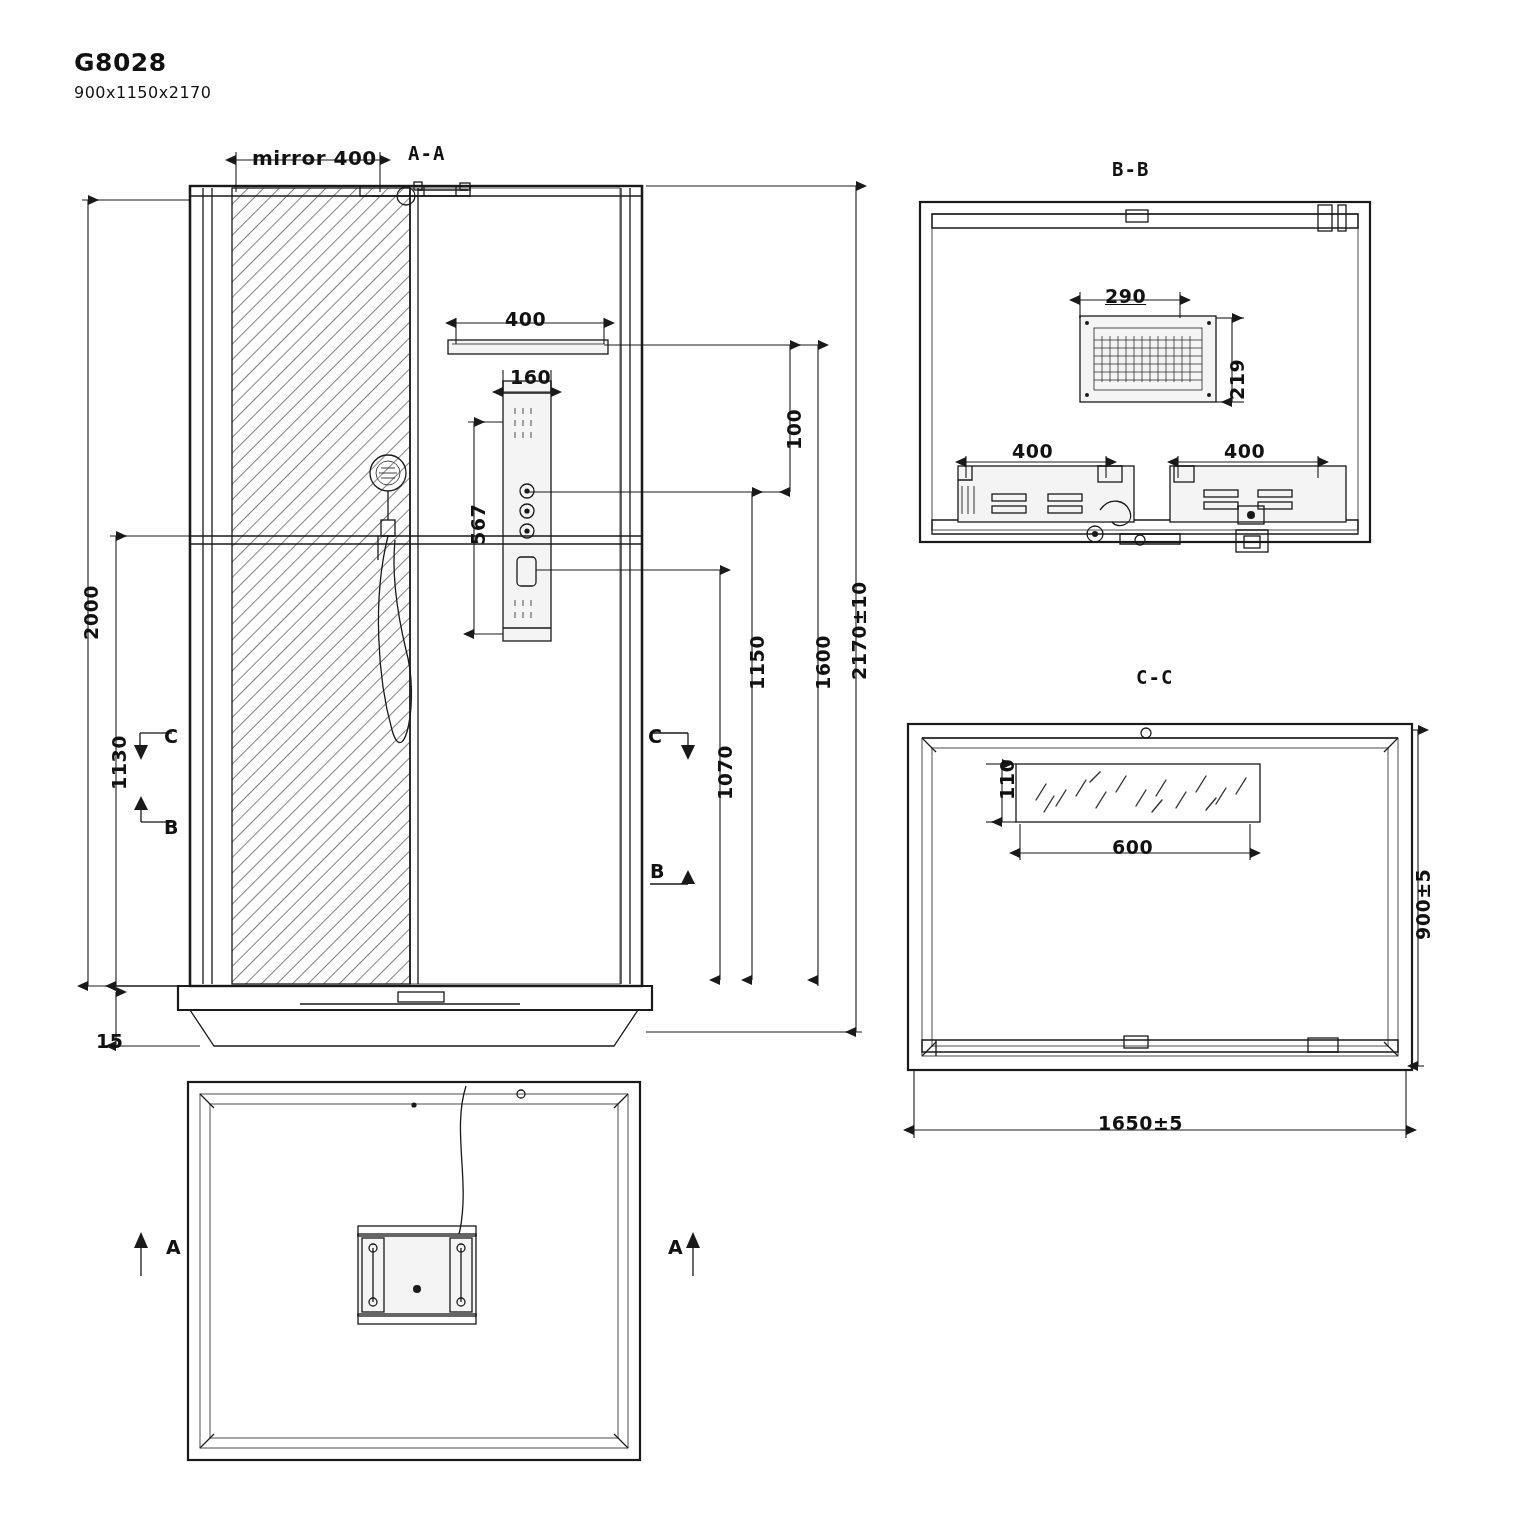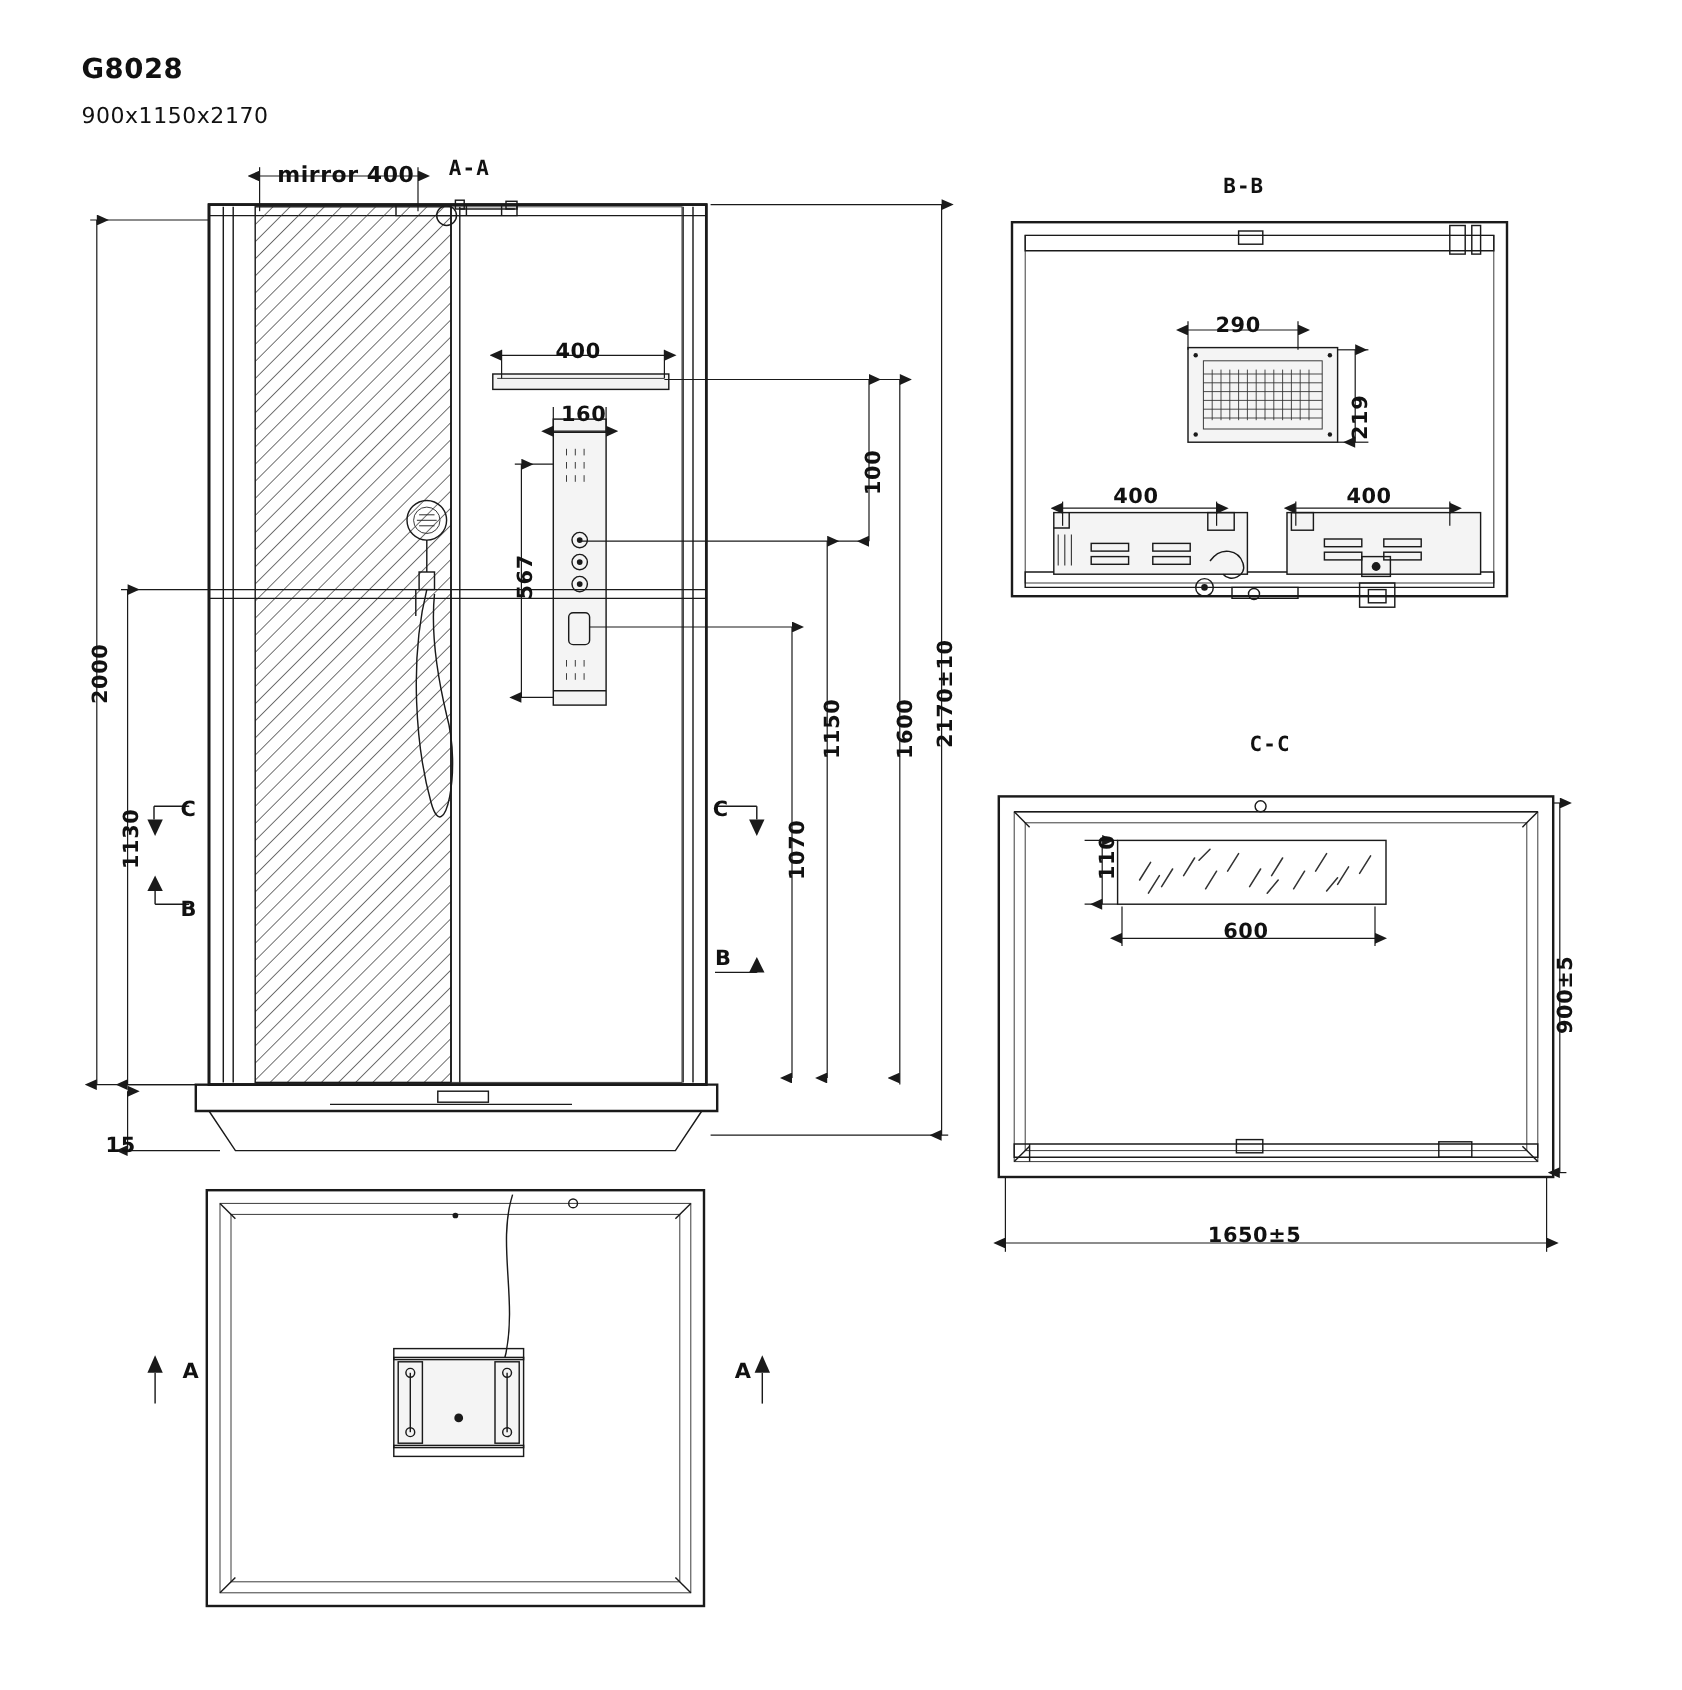--- a/index.html
+++ b/index.html
@@ -26,24 +26,24 @@
     left: 74px;
     top: 48px;
   }
   .model-code {
     font-size: 25px;
     font-weight: bold;
     letter-spacing: 0.5px;
     line-height: 30px;
   }
   .model-dims {
-    font-size: 20px;
+    font-size: 16px;
     letter-spacing: 0.5px;
     line-height: 30px;
-    margin-top: 12px;
+    margin-top: 0;
   }
   .brand-logo {
     position: absolute;
     right: 150px;
     top: 42px;
     font-size: 66px;
     font-weight: bold;
     letter-spacing: -1px;
     line-height: 70px;
     font-family: "DejaVu Sans", sans-serif;
@@ -450,21 +450,21 @@
 
   <div class="lbl" style="left:164px; top:725px;">C</div>
   <div class="lbl" style="left:164px; top:816px;">B</div>
   <div class="lbl" style="left:648px; top:725px;">C</div>
   <div class="lbl" style="left:650px; top:860px;">B</div>
 
   <div class="lbl" style="left:166px; top:1236px;">A</div>
   <div class="lbl" style="left:668px; top:1236px;">A</div>
 
   <div class="view-tag" style="left:1112px; top:158px;">B-B</div>
-  <div class="lbl" style="left:1105px; top:285px;">290</div>
+  <div class="lbl" style="left:1105px; top:285px;text-decoration:underline;">290</div>
   <div class="vlbl" style="left:1226px; top:400px;">219</div>
   <div class="lbl" style="left:1012px; top:440px;">400</div>
   <div class="lbl" style="left:1224px; top:440px;">400</div>
 
   <div class="view-tag" style="left:1136px; top:666px;">C-C</div>
   <div class="vlbl" style="left:996px; top:800px;">110</div>
   <div class="lbl" style="left:1112px; top:836px;">600</div>
   <div class="vlbl" style="left:1412px; top:940px;">900±5</div>
   <div class="lbl" style="left:1098px; top:1112px;">1650±5</div>
 

